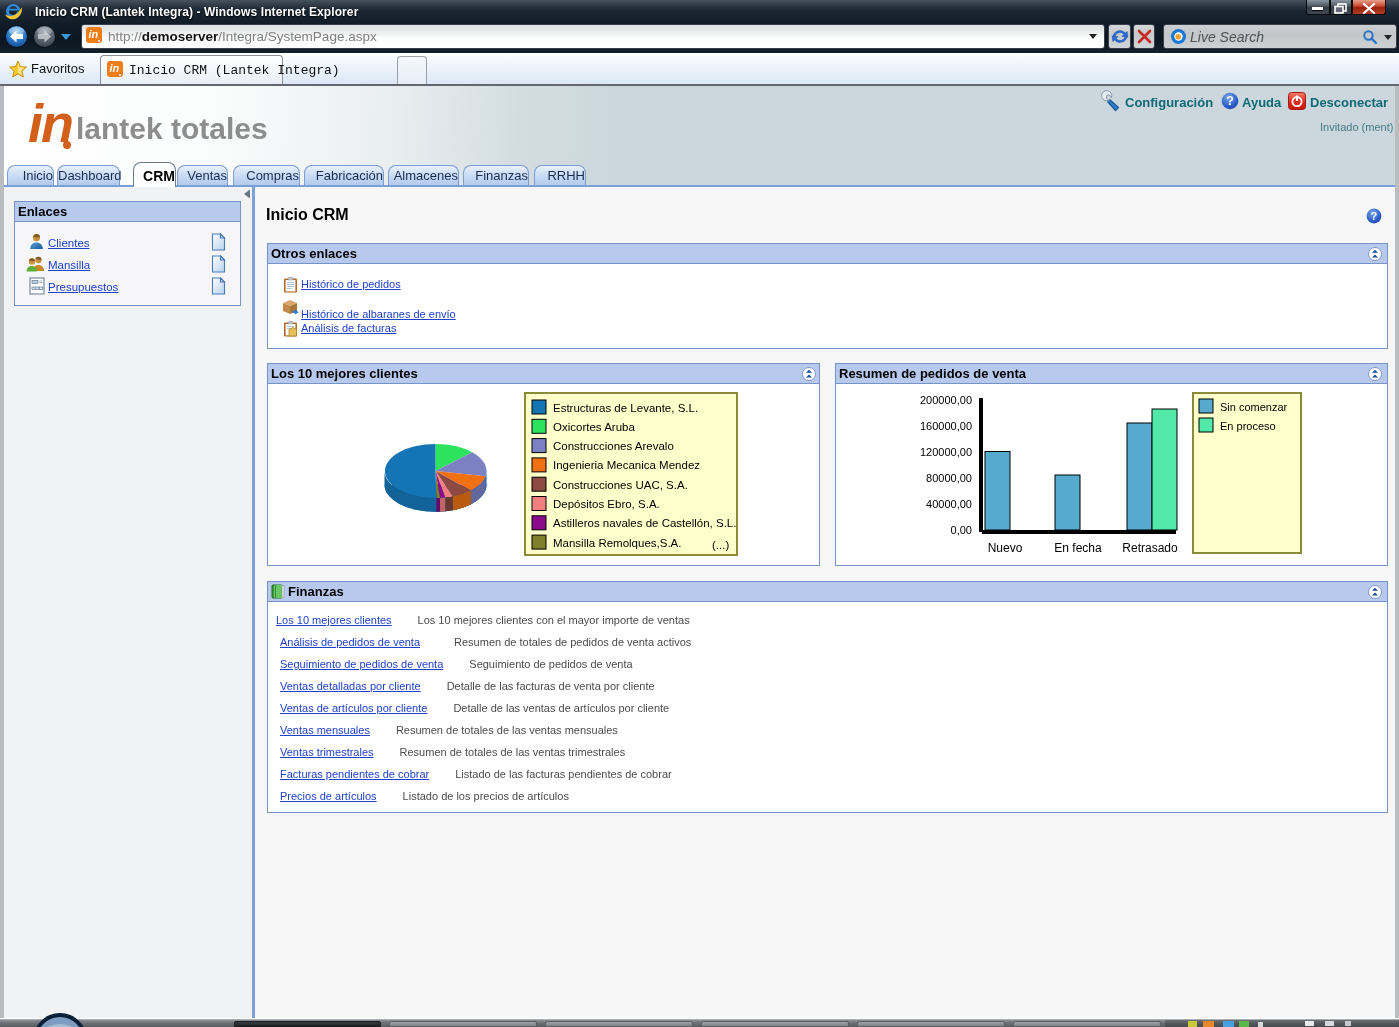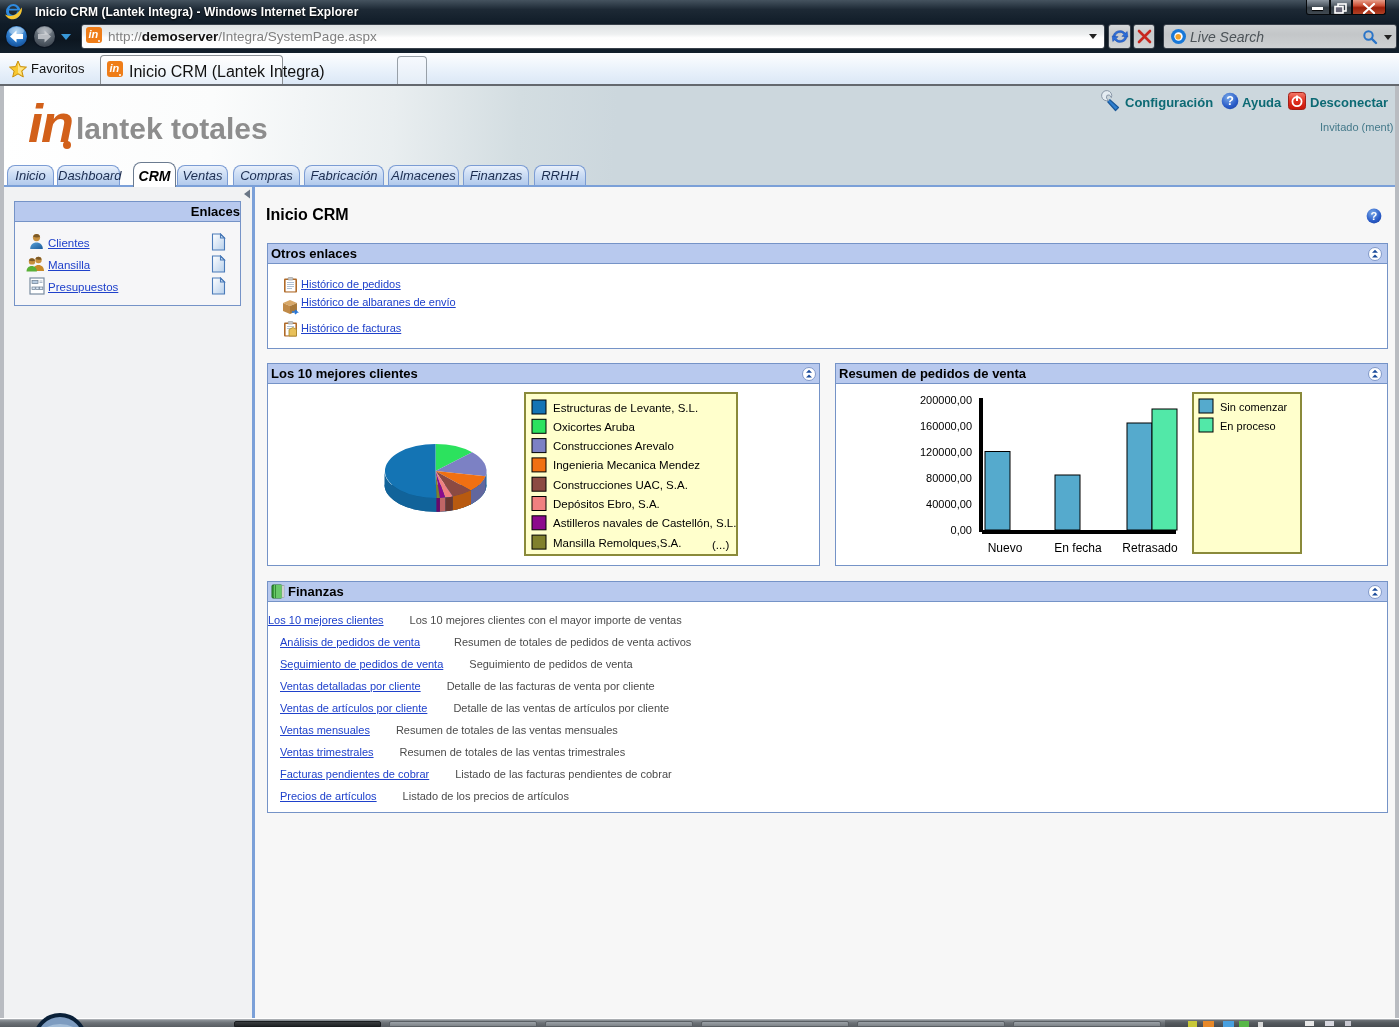--- a/index.html
+++ b/index.html
@@ -24,33 +24,33 @@
 .navbtn { position:absolute; top:24px; height:25px; border:1px solid #38404a; border-radius:3px;
   background:linear-gradient(180deg,#d5d8da 0%,#c7cacc 40%,#d2d5d7 100%); }
 
 
 #favrow { left:0; top:53px; width:1399px; height:33px;
   background:linear-gradient(180deg,#fdfeff 0%,#eaf2fb 50%,#d9e6f5 100%); }
 #favbot { left:0; top:84px; width:1399px; height:2px; background:#64686e; }
 #favtext { left:31px; top:61px; font-size:13px; color:#111; }
 #ietab { left:100px; top:55px; width:183px; height:29px; border:1px solid #8a8f94; border-bottom:none;
   border-radius:4px 4px 0 0; background:linear-gradient(180deg,#ffffff 0%,#f4f8fc 50%,#e6eef8 100%); }
-#ietabtext { left:129px; top:63px; font-size:16px; color:#111; }
+#ietabtext { left:129px; top:63px; font-size:13px; color:#111;font-family:Liberation Mono, monospace; }
 #stubtab { left:397px; top:56px; width:30px; height:28px; border:1px solid #98a0a8; border-bottom:none;
   border-radius:4px 4px 0 0; background:linear-gradient(180deg,#f6f9fd 0%,#e4edf7 100%); }
 
 
 #pageframe { left:0; top:86px; width:1399px; height:932px; background:#f7f7f7;
   border-left:4px solid #b9bcc1; border-right:4px solid #b9bcc1; }
 #phead { left:4px; top:86px; width:1391px; height:99px;
   background:linear-gradient(93deg,#ffffff 0%,#fbfcfc 15%,#e9eef0 28%,#d3dde1 37%,#ccd7dd 44%,#ccd7dd 100%); }
 #tabline { left:4px; top:185px; width:1391px; height:2px; background:#7ba0d8; }
 .ltab { position:absolute; top:165px; height:20px; border:1px solid #7b9cd4; border-bottom:none;
   border-radius:8px 8px 0 0; background:linear-gradient(180deg,#eaf1fb 0%,#cfdff5 40%,#b2caec 100%);
-  font-size:13px; color:#1c2d50; text-align:center; padding-top:2px; z-index:2;font-style:italic; }
+  font-size:13px; color:#1c2d50; text-align:right; padding-top:2px; z-index:2; }
 .ltab.active { top:162px; height:25px; background:#fff; border-color:#6b7b90; color:#000; font-weight:bold;
   font-size:14px; padding-top:5px; z-index:3; }
 
 .teal { color:#0d6a74; font-weight:bold; font-size:13px; }
 #invitado { left:1320px; top:121px; color:#44798a; font-size:11px; }
 
 #logoin { left:28px; top:92px; font-size:54px; font-weight:bold; font-style:italic; color:#d2601a;
   letter-spacing:-2px; }
 #logotext { left:76px; top:112px; font-size:30px; font-weight:bold; color:#8d8d8d; }
 #logodot { left:63px; top:141px; width:8px; height:8px; border-radius:50%; background:#d2601a; }
@@ -215,21 +215,21 @@
   <div class="ltab active" style="left:133px;width:43px;">CRM</div>
 
   <div id="sidebar" class="abs"></div>
   <div id="splitter" class="abs"></div>
   <div id="mainarea" class="abs"></div>
 
   <svg class="abs" style="left:243px; top:189px;" width="8" height="10" viewBox="0 0 8 10">
     <path d="M7 0.5 L7 9.5 L1 5 Z" fill="#6a7686"></path>
   </svg>
 
-  <div class="panel" style="left:14px; top:201px; width:227px; height:105px; background:#f6f6f8;text-align:right;">
+  <div class="panel" style="left:14px; top:201px; width:227px; height:105px; background:#f6f6f8;">
     <div class="phdr">Enlaces</div>
   </div>
   <div class="abs" style="left:48px; top:233px;"><a class="lnk" style="font-size:11.5px;">Clientes</a></div>
   <div class="abs" style="left:48px; top:255px;"><a class="lnk" style="font-size:11.5px;">Mansilla</a></div>
   <div class="abs" style="left:48px; top:277px;"><a class="lnk" style="font-size:11.5px;">Presupuestos</a></div>
 
   <svg class="abs" style="left:28px; top:233px;" width="17" height="17" viewBox="0 0 17 17">
     <circle cx="8.5" cy="4.6" r="3.6" fill="#c8913f"></circle>
     <path d="M8.5 1 a3.6 3.6 0 0 1 3.5 3 c-2.5 0.8 -5 0.6 -7 -0.4 a3.6 3.6 0 0 1 3.5 -2.6" fill="#7d5a28"></path>
     <path d="M2.2 16 c0-4.2 2.6-6.6 6.3-6.6 s6.3 2.4 6.3 6.6 Z" fill="url(#pg1)"></path>
@@ -296,22 +296,22 @@
   <svg class="abs" style="width:0;height:0;">
     <defs>
       <g id="collic">
     <circle cx="7" cy="7" r="6.5" fill="#fff" stroke="#8098c8" stroke-width="1"></circle>
     <path d="M7 2.8 L10 5.8 L4 5.8 Z" fill="#1a4a9a"></path>
     <path d="M7 7.4 L10 10.4 L4 10.4 Z" fill="#1a4a9a"></path>
   </g>
     </defs>
   </svg>
   <div class="abs" style="left:301px; top:274px;"><a class="lnk">Histórico de pedidos</a></div>
-  <div class="abs" style="left:301px; top:292px;"><a class="lnk">Histórico de albaranes de envío</a></div>
-  <div class="abs" style="left:301px; top:318px;"><a class="lnk">Histórico de facturas</a></div>
+  <div class="abs" style="left:301px; top:304px;"><a class="lnk">Histórico de albaranes de envío</a></div>
+  <div class="abs" style="left:301px; top:318px;"><a class="lnk">Análisis de facturas</a></div>
 
   <svg class="abs" style="left:283px; top:277px;" width="15" height="16" viewBox="0 0 15 16">
     <rect x="1" y="1.5" width="13" height="14" rx="1" fill="#b06a28"></rect>
     <rect x="2.6" y="3" width="9.8" height="11.4" fill="#fff"></rect>
     <path d="M4 5.5 l7 0 M4 7.5 l7 0 M4 9.5 l7 0 M4 11.5 l5 0" stroke="#9ab0c8" stroke-width="0.8"></path>
     <rect x="5" y="0.5" width="5" height="2.6" rx="0.8" fill="#c8c8c8" stroke="#888" stroke-width="0.5"></rect>
   </svg>
 
   <svg class="abs" style="left:282px; top:299px;" width="17" height="16" viewBox="0 0 17 16">
     <path d="M1 4 L8 1 L15 4 L8 7 Z" fill="#d8a868"></path>
@@ -440,21 +440,21 @@
   </div>
   <svg class="abs" style="left:271px; top:584px;" width="14" height="15" viewBox="0 0 14 15">
     <rect x="1" y="1" width="10" height="13" rx="1" fill="#3a9a3a" stroke="#1a6a1a"></rect>
     <rect x="3" y="1" width="8" height="13" fill="#68c868"></rect>
     <rect x="11" y="1.5" width="2" height="12" fill="#e8e8e8" stroke="#888" stroke-width="0.5"></rect>
     <path d="M4.5 1 L4.5 14" stroke="#2a7a2a" stroke-width="0.8"></path>
   </svg>
   <svg class="abs" style="left:1368px; top:585px;" width="14" height="14" viewBox="0 0 14 14">
     <use href="#collic"></use>
   </svg>
-  <div class="abs" style="left:268px; top:610px;"><a class="lnk">Los 10 mejores clientes</a><span class="desc" style="margin-left:26px;">Los 10 mejores clientes con el mayor importe de ventas</span></div>
+  <div class="abs" style="left:276px; top:610px;"><a class="lnk">Los 10 mejores clientes</a><span class="desc" style="margin-left:26px;">Los 10 mejores clientes con el mayor importe de ventas</span></div>
   <div class="abs" style="left:280px; top:632px;"><a class="lnk">Análisis de pedidos de venta</a><span class="desc" style="margin-left:34px;">Resumen de totales de pedidos de venta activos</span></div>
   <div class="abs" style="left:280px; top:654px;"><a class="lnk">Seguimiento de pedidos de venta</a><span class="desc" style="margin-left:26px;">Seguimiento de pedidos de venta</span></div>
   <div class="abs" style="left:280px; top:676px;"><a class="lnk">Ventas detalladas por cliente</a><span class="desc" style="margin-left:26px;">Detalle de las facturas de venta por cliente</span></div>
   <div class="abs" style="left:280px; top:698px;"><a class="lnk">Ventas de artículos por cliente</a><span class="desc" style="margin-left:26px;">Detalle de las ventas de artículos por cliente</span></div>
   <div class="abs" style="left:280px; top:720px;"><a class="lnk">Ventas mensuales</a><span class="desc" style="margin-left:26px;">Resumen de totales de las ventas mensuales</span></div>
   <div class="abs" style="left:280px; top:742px;"><a class="lnk">Ventas trimestrales</a><span class="desc" style="margin-left:26px;">Resumen de totales de las ventas trimestrales</span></div>
   <div class="abs" style="left:280px; top:764px;"><a class="lnk">Facturas pendientes de cobrar</a><span class="desc" style="margin-left:26px;">Listado de las facturas pendientes de cobrar</span></div>
   <div class="abs" style="left:280px; top:786px;"><a class="lnk">Precios de artículos</a><span class="desc" style="margin-left:26px;">Listado de los precios de artículos</span></div>
 
   <div id="taskbar" class="abs"></div>

